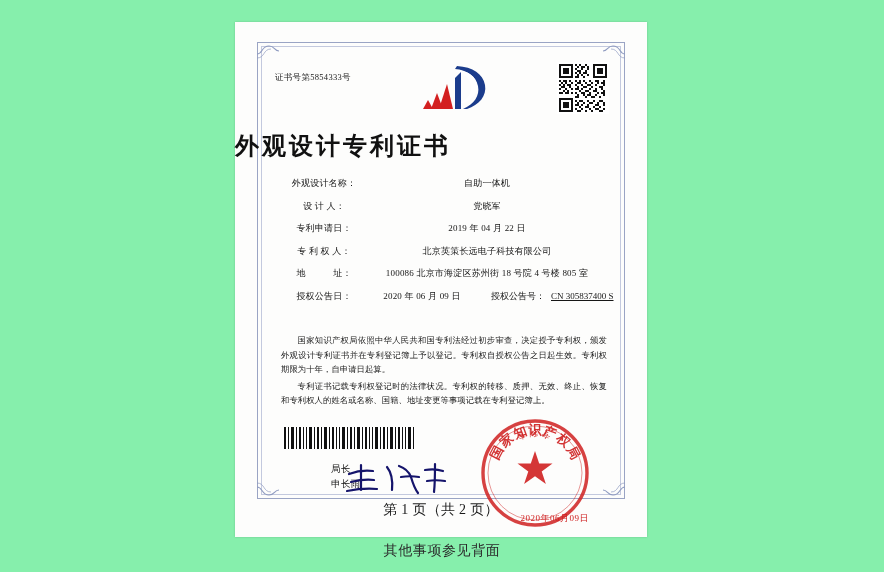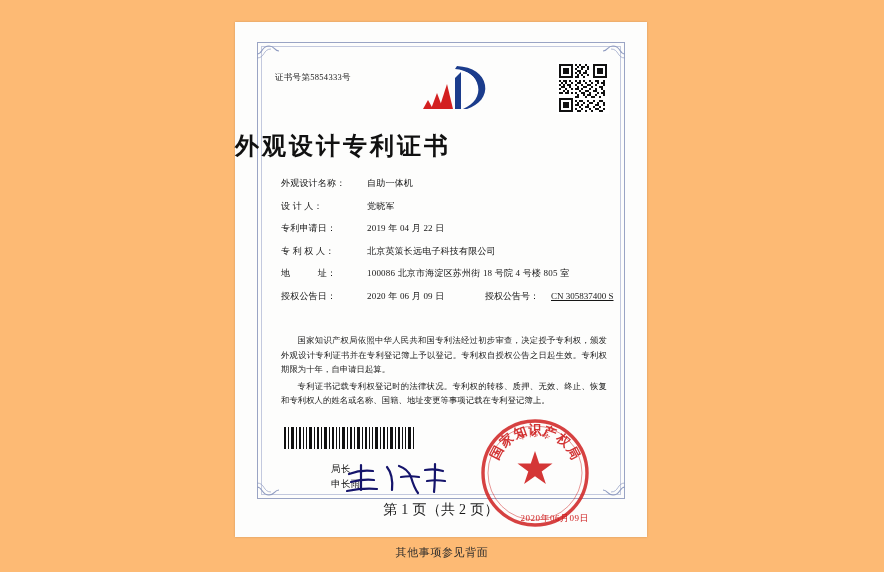--- a/index.html
+++ b/index.html
@@ -11,21 +11,21 @@
     height: 572px;
     background: #ffffff;
     font-family: "Liberation Serif", serif;
     overflow: hidden;
   }
 
   .page {
     position: relative;
     width: 884px;
     height: 572px;
-    background: #fdba74;
+    background: #86efac;
   }
 
   
   .certificate {
     position: absolute;
     left: 235px;
     top: 22px;
     width: 412px;
     height: 515px;
     background: #fdfdfc;
@@ -117,20 +117,21 @@
     top: 155px;
     right: 40px;
   }
   .field-row {
     display: flex;
     align-items: baseline;
     margin-bottom: 9.5px;
     font-size: 9px;
     color: #161616;
     line-height: 13px;
+    text-align: center;
   }
   .field-label {
     width: 86px;
     flex: 0 0 86px;
     white-space: nowrap;
     letter-spacing: 0.2px;
   }
   .field-value {
     flex: 1 1 auto;
     white-space: nowrap;
@@ -230,21 +231,21 @@
     letter-spacing: 0.3px;
   }
 
   
   .bottom-note {
     position: absolute;
     left: 0;
     right: 0;
     bottom: 12px;
     text-align: center;
-    font-size: 11px;
+    font-size: 14px;
     color: #2b2b2b;
     letter-spacing: 0.6px;
   }
 </style>
 </head>
 <body>
 
 <div class="page">
 
   <div class="certificate">

